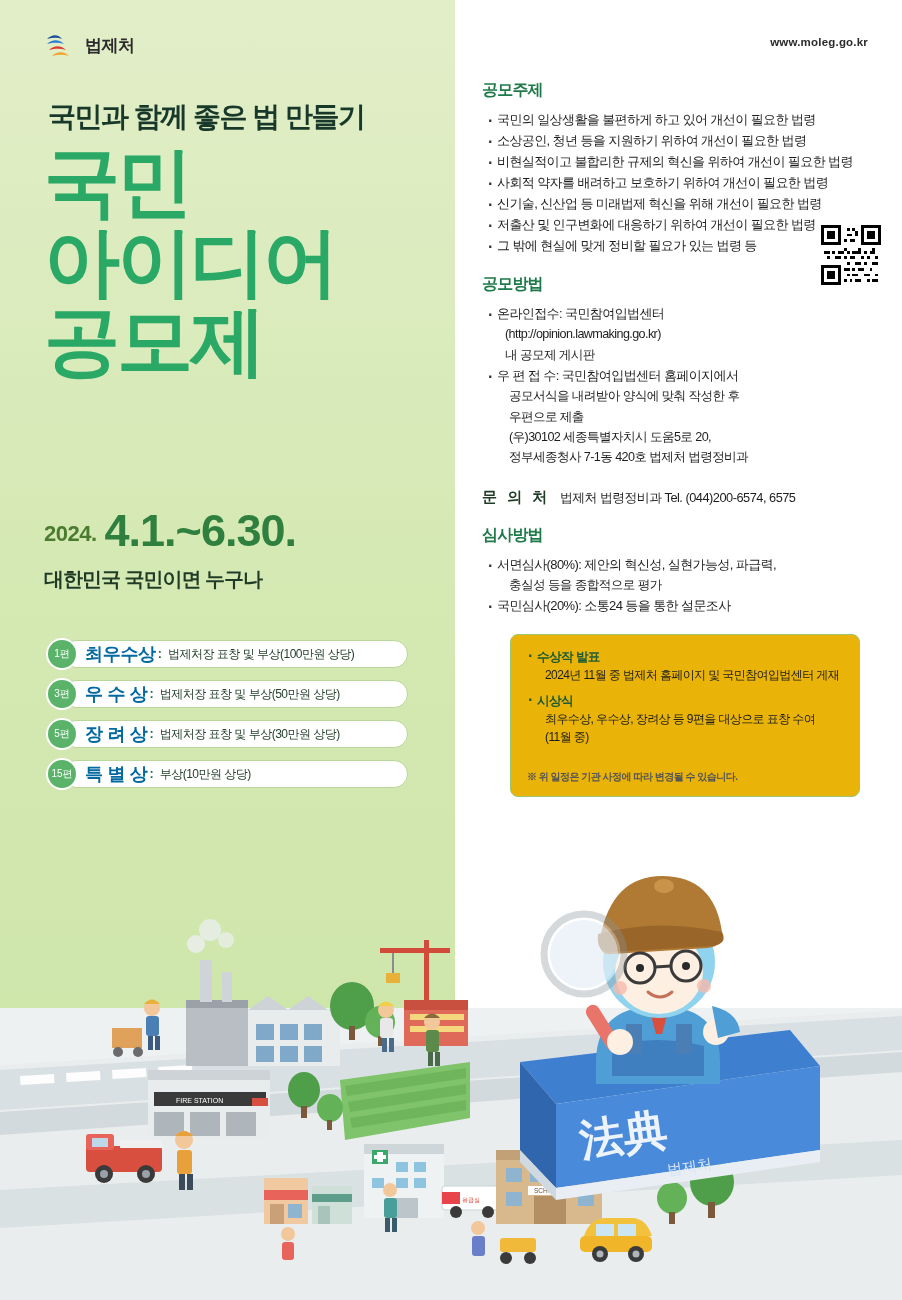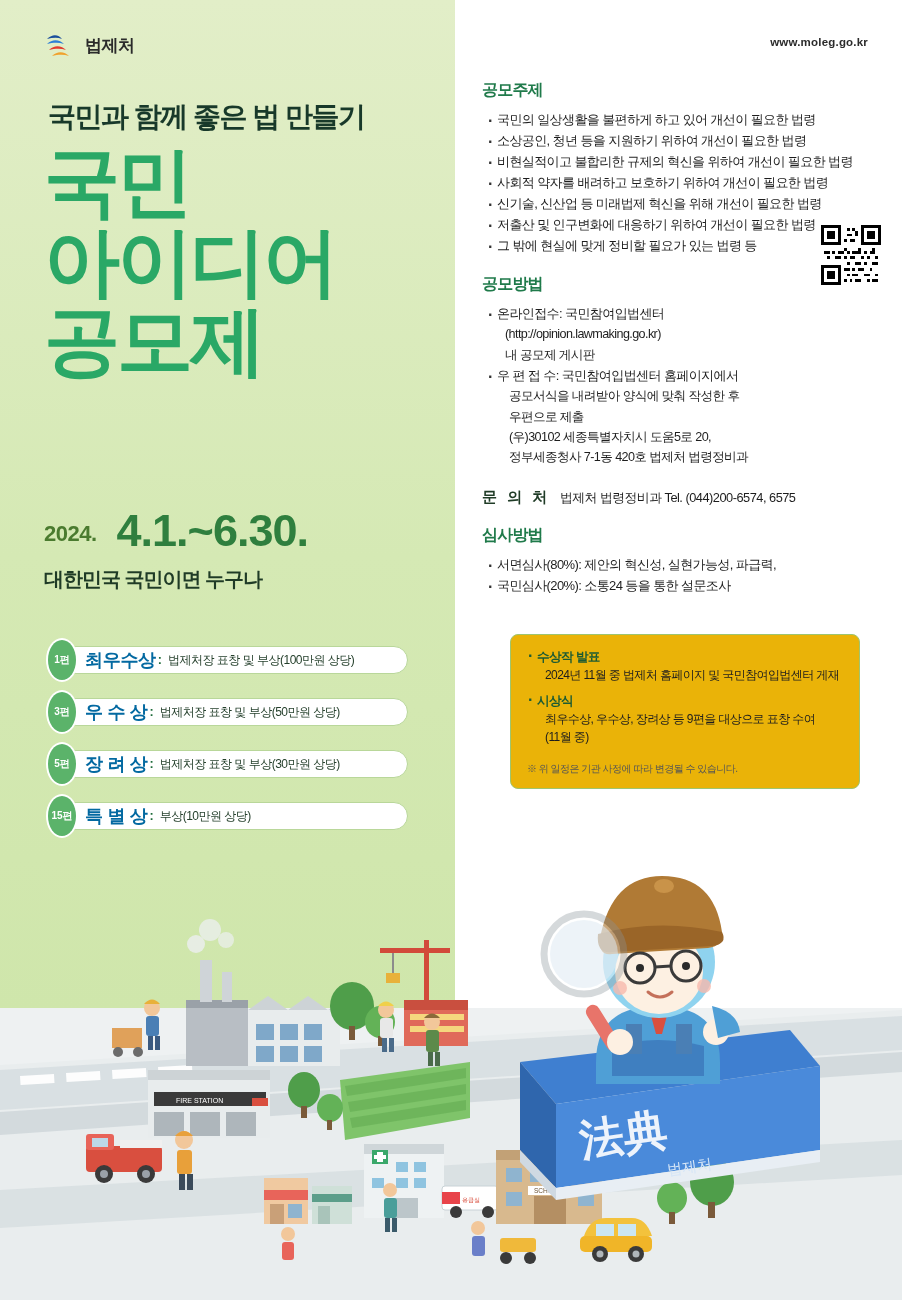--- a/index.html
+++ b/index.html
@@ -99,21 +99,21 @@
     color: #4a7b2f;
     letter-spacing: -0.5px;
     padding-bottom: 6px;
   }
   .date-range {
     font-size: 45px;
     font-weight: bold;
     color: #2f7f3e;
     letter-spacing: -1px;
     line-height: 1;
-    margin-left: 20px;
+    margin-left: 8px;
   }
   .eligibility {
     position: absolute;
     left: 44px; top: 566px;
     font-size: 20px;
     font-weight: bold;
     color: #1f3b26;
     letter-spacing: -1px;
   }
   
@@ -121,26 +121,26 @@
     position: absolute;
     left: 48px; top: 640px;
     width: 360px;
   }
   .prize-row {
     display: flex;
     align-items: center;
     margin-bottom: 12px;
   }
   .prize-badge {
-    width: 28px; height: 40px;
+    width: 28px; height: 28px;
     border-radius: 50%;
     background: #5bb36a;
     color: #ffffff;
     font-size: 10px;
-    font-weight: bold;
+    font-weight: normal;
     display: flex;
     align-items: center;
     justify-content: center;
     flex: none;
     z-index: 2;
     box-shadow: 0 0 0 2px #ffffff;
   }
   .prize-pill {
     margin-left: -14px;
     flex: 1;
@@ -276,21 +276,22 @@
     font-size: 12px;
     color: #1d1d1d;
     letter-spacing: -0.6px;
     padding-left: 18px;
     line-height: 1.5;
   }
   .notice-foot {
     font-size: 10px;
     color: #555;
     letter-spacing: -0.5px;
-    margin-top: 16px;
+    margin-top: 24px;
+    font-weight: bold;
   }
   
   .illus { position: absolute; left: 0; top: 0; width: 902px; height: 1300px; pointer-events: none; }
 </style>
 </head>
 <body>
 
 <div class="poster">
 
   <div class="bg-left"></div>
@@ -396,20 +397,21 @@
     <div class="contact-row">
       <span class="contact-label">문 의 처</span>
       <span class="contact-value">법제처 법령정비과 Tel. (044)200-6574, 6575</span>
     </div>
 
     <div class="block">
       <div class="sec-head">심사방법</div>
       <ul class="bullets">
         <li>서면심사(80%): 제안의 혁신성, 실현가능성, 파급력,</li>
       </ul>
+      <div class="sub-line indent-2">충실성 등을 종합적으로 평가</div>
       <ul class="bullets">
         <li>국민심사(20%): 소통24 등을 통한 설문조사</li>
       </ul>
     </div>
   </div>
 
   <div class="qr">
     <svg width="60" height="60" viewBox="0 0 21 21" shape-rendering="crispEdges">
       <rect width="21" height="21" fill="#ffffff"></rect>
       <g fill="#000000">

